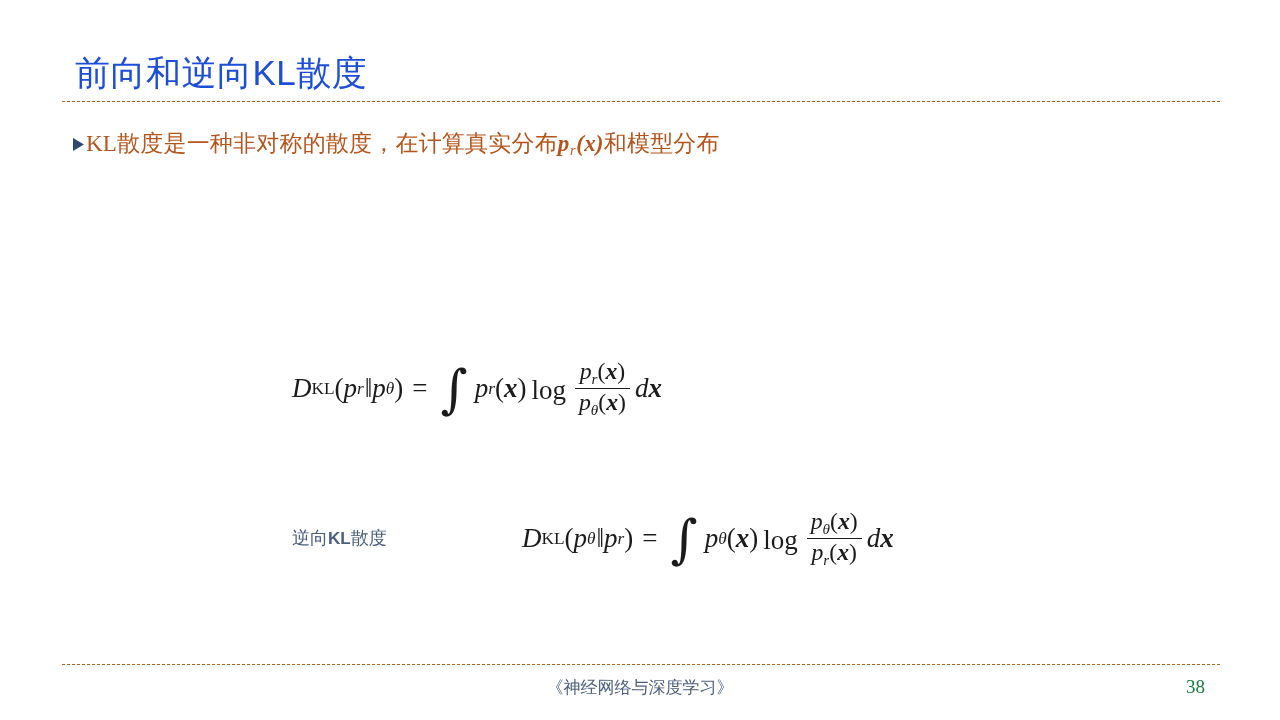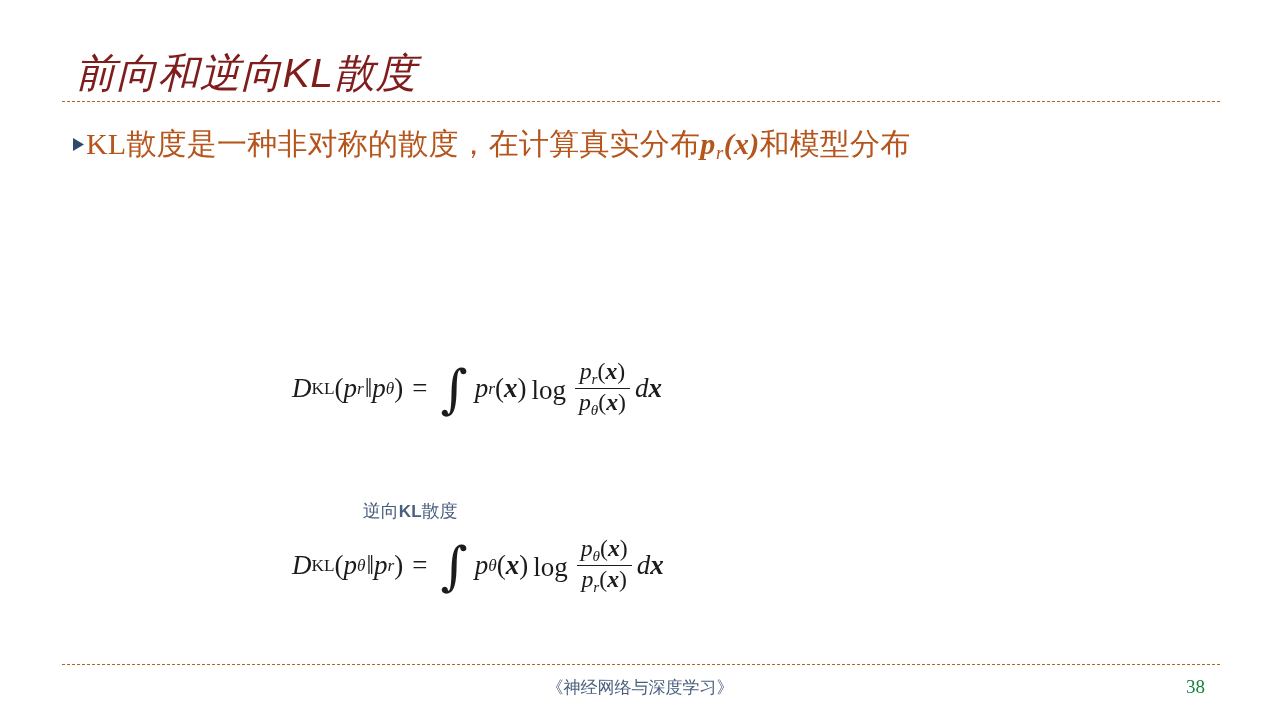--- a/index.html
+++ b/index.html
@@ -15,26 +15,25 @@
     font-family: "Liberation Sans", sans-serif;
     -webkit-font-smoothing: antialiased;
   }
 
   
   .slide-title {
     position: absolute;
     left: 75px;
     top: 52px;
     font-family: "Liberation Sans", sans-serif;
-    font-size: 41px;
+    font-size: 35px;
     line-height: 42px;
-    color: #7f1d1d;
+    color: #1d4ed8;
     letter-spacing: 0.5px;
     white-space: nowrap;
-    font-style: italic;
   }
 
   .title-rule {
     position: absolute;
     left: 62px;
     top: 101px;
     width: 1158px;
     height: 0;
     border-top: 1.6px dashed #b2651f;
   }
@@ -54,21 +53,21 @@
     flex: 0 0 auto;
     width: 13px;
     margin-top: 15px;
     margin-right: 1px;
   }
   .bullet-marker svg { display: block; }
 
   .bullet-text {
     flex: 1 1 auto;
     font-family: "Liberation Serif", "DejaVu Serif", serif;
-    font-size: 30px;
+    font-size: 23px;
     line-height: 44px;
     color: #b5551c;
     letter-spacing: 0.2px;
   }
   .bullet-text .mi {
     font-style: italic;
     font-family: "Liberation Serif", "DejaVu Serif", serif;
   }
   .bullet-text .mi b { font-weight: 700; font-style: italic; }
   .bullet-text sub {
@@ -79,21 +78,21 @@
   }
   .bullet-line2 { display: block; padding-left: 4px; }
 
   
   .formula-row {
     position: absolute;
     display: flex;
     align-items: center;
   }
   #formula-row-forward { left: 292px; top: 348px; }
-  #formula-row-reverse { left: 292px; top: 498px; flex-direction: column; }
+  #formula-row-reverse { left: 292px; top: 498px; }
 
   .formula-label {
     width: 230px;
     font-size: 18px;
     line-height: 26px;
     color: #4a5f7d;
     font-family: "Liberation Serif", "DejaVu Serif", serif;
     white-space: nowrap;
   }
   .formula-label .latin {

